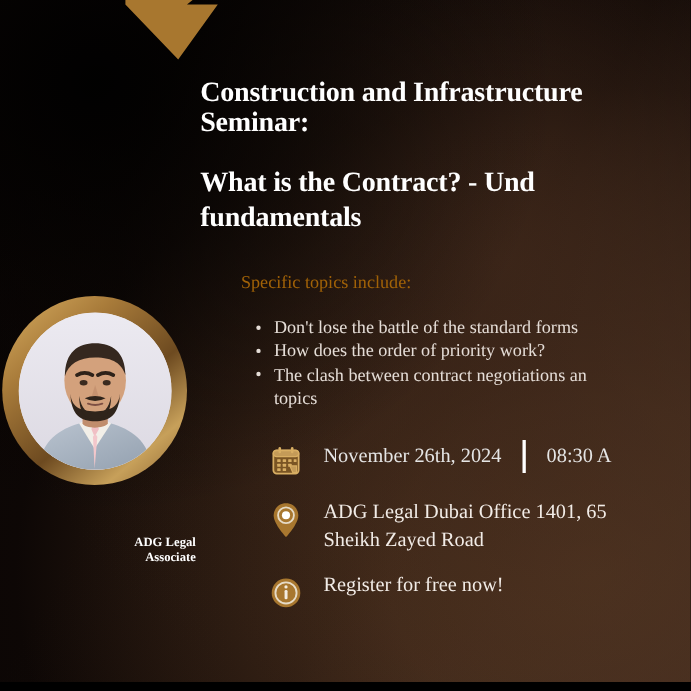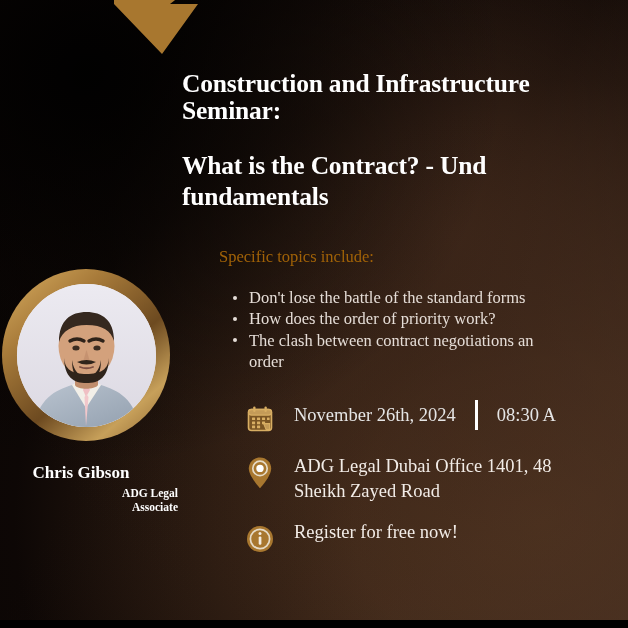--- a/index.html
+++ b/index.html
@@ -252,21 +252,21 @@
       <span class="dot"></span>
       <span>Don't lose the battle of the standard forms</span>
     </li>
     <li class="topic-item">
       <span class="dot"></span>
       <span>How does the order of priority work?</span>
     </li>
     <li class="topic-item wrapped">
       <span class="dot"></span>
       <span>The clash between contract negotiations an</span><br>
-      <span>order</span>
+      <span>topics</span>
     </li>
   </ul>
 
   <div class="detail-rows">
 
     <div class="detail-row">
       <span class="detail-icon">
         <svg viewBox="0 0 28 28" width="28" height="28" aria-hidden="true">
           <rect x="2.5" y="4.5" width="23" height="21" rx="3" fill="#7a5524" stroke="#d8ae63" stroke-width="1.6"></rect>
           <rect x="2.5" y="4.5" width="23" height="5.6" rx="3" fill="#c49b58" stroke="#d8ae63" stroke-width="1.3"></rect>
@@ -296,21 +296,21 @@
     <div class="detail-row">
       <span class="detail-icon">
         <svg viewBox="0 0 26 34" width="26" height="34" aria-hidden="true">
           <path d="M13 1.5 C6.6 1.5 1.8 6.4 1.8 12.6 C1.8 20.4 13 32.3 13 32.3
                    C13 32.3 24.2 20.4 24.2 12.6 C24.2 6.4 19.4 1.5 13 1.5 Z" fill="#a8772f"></path>
           <circle cx="13" cy="12.4" r="7.2" fill="none" stroke="#e6dbc7" stroke-width="1.7"></circle>
           <circle cx="13" cy="12.4" r="3.7" fill="#ffffff"></circle>
         </svg>
       </span>
       <span class="detail-text two-line">
-        <span>ADG Legal Dubai Office 1401, 48</span><br>
+        <span>ADG Legal Dubai Office 1401, 65</span><br>
         <span>Sheikh Zayed Road</span>
       </span>
     </div>
 
     <div class="detail-row">
       <span class="detail-icon">
         <svg viewBox="0 0 28 28" width="28" height="28" aria-hidden="true">
           <circle cx="14" cy="14" r="13" fill="#a8772f"></circle>
           <circle cx="14" cy="14" r="9.6" fill="none" stroke="#e6dbc7" stroke-width="1.7"></circle>
           <circle cx="14" cy="8.6" r="1.5" fill="#f3ece0"></circle>
@@ -364,17 +364,16 @@
         <path d="M55 76 C55 92 61 97 69.5 97 C78 97 84 92 84 76
                  C82 88 77 92 69.5 92 C62 92 57 88 55 76 Z" fill="#2f241b"></path>
 
         <path d="M60 78 q9.5 -4 19 0 q-9.5 5 -19 0 Z" fill="#2f241b"></path>
 
         <path d="M63 83 q6.5 2.5 13 0" stroke="#7d4f43" stroke-width="1.8" fill="none" stroke-linecap="round"></path>
       </svg>
     </div>
   </div>
 
-  <div class="speaker-name">Chris Gibson</div>
   <div class="speaker-org">ADG Legal</div>
   <div class="speaker-role">Associate</div>
 
 </div>
 
 </body></html>

